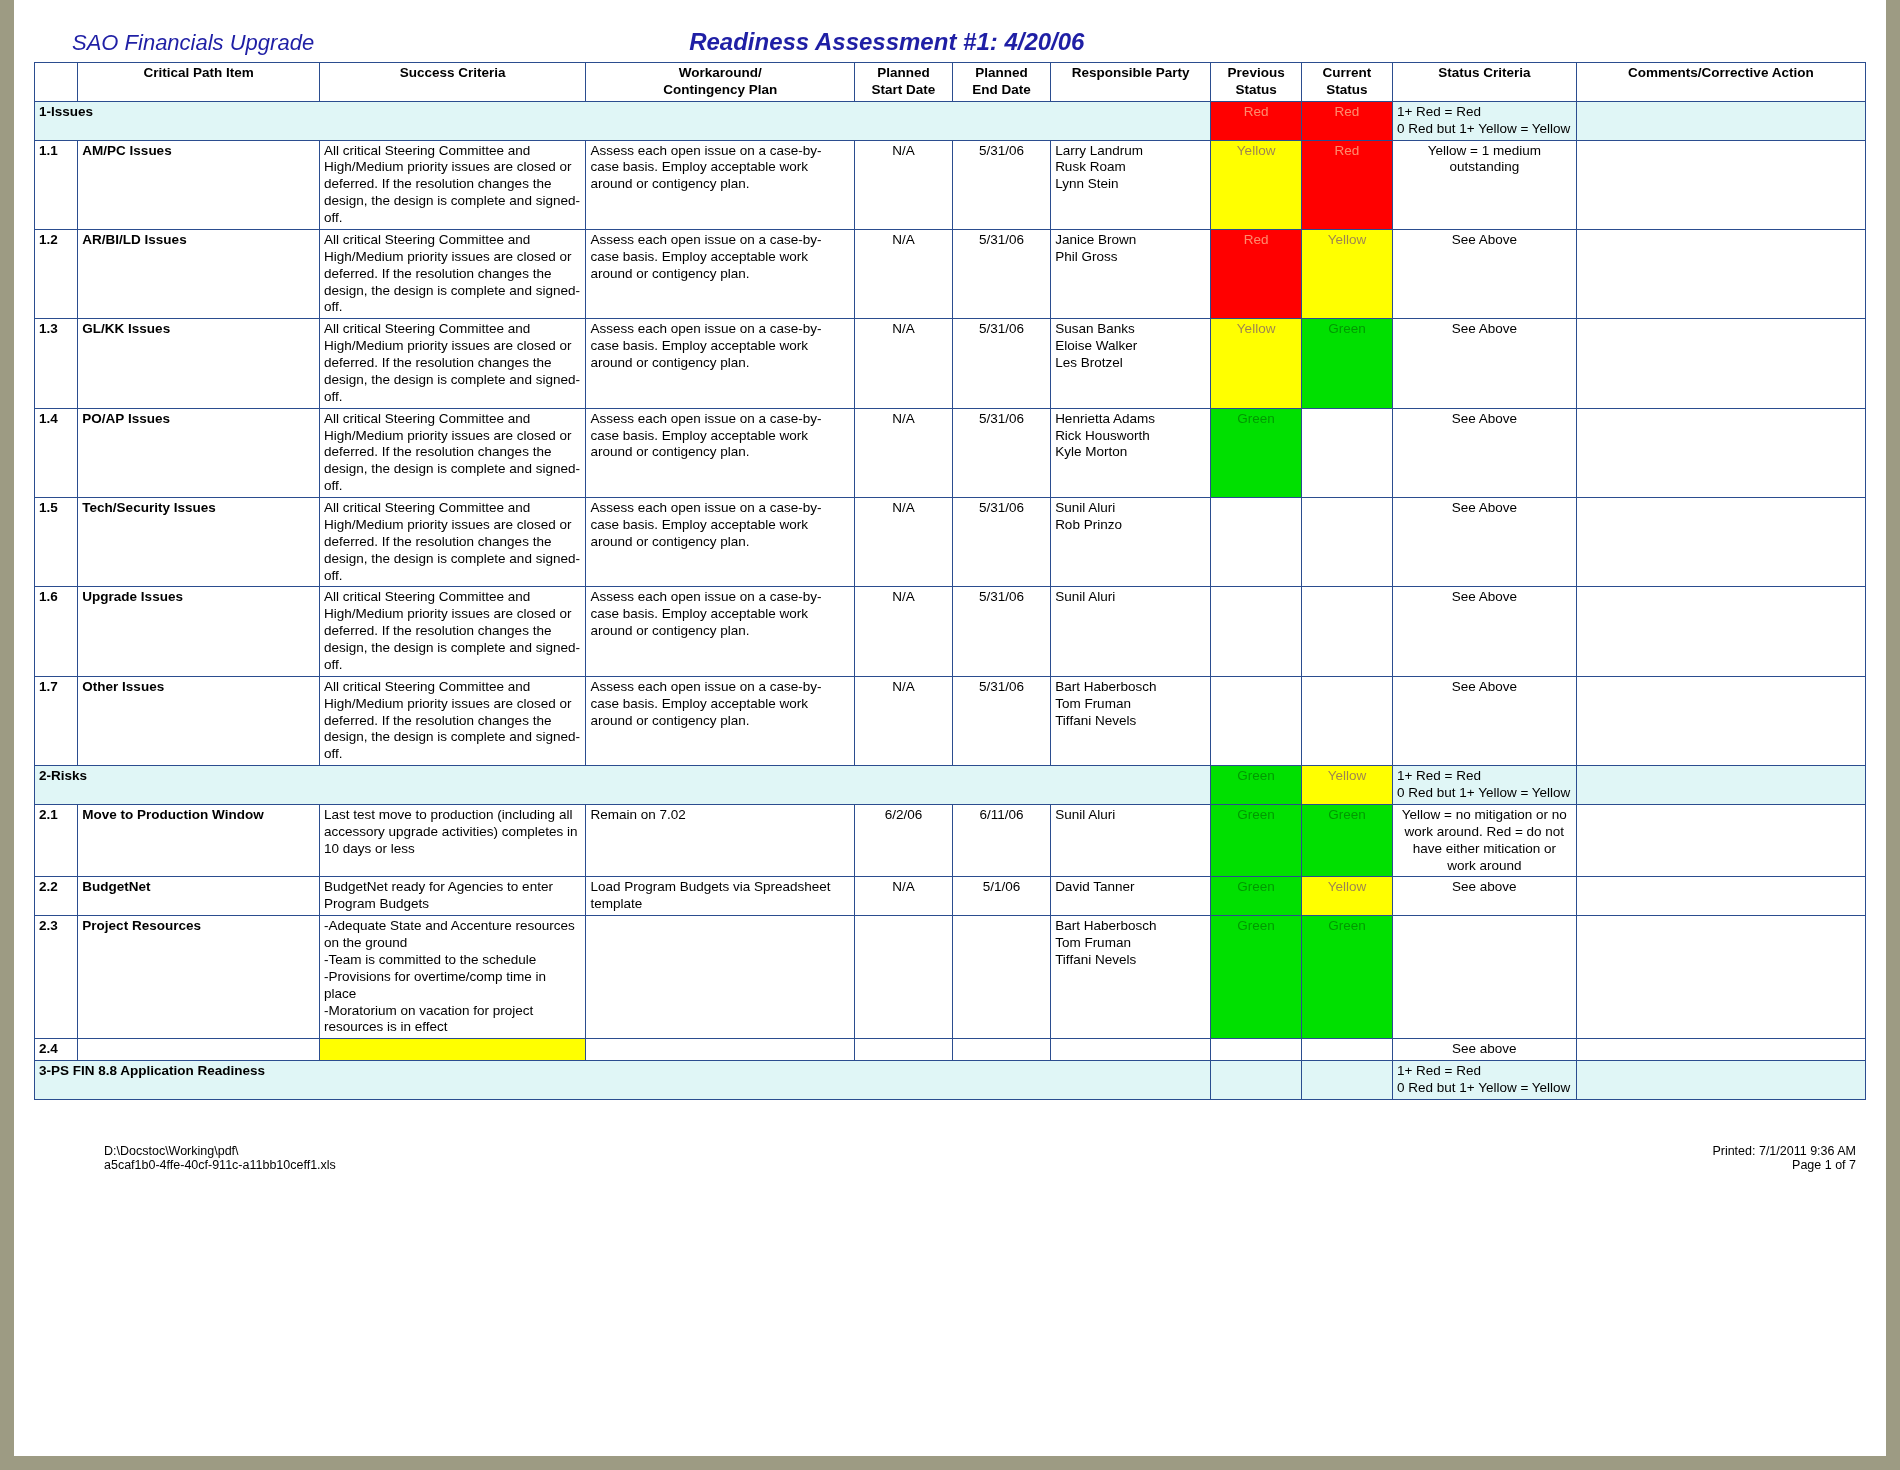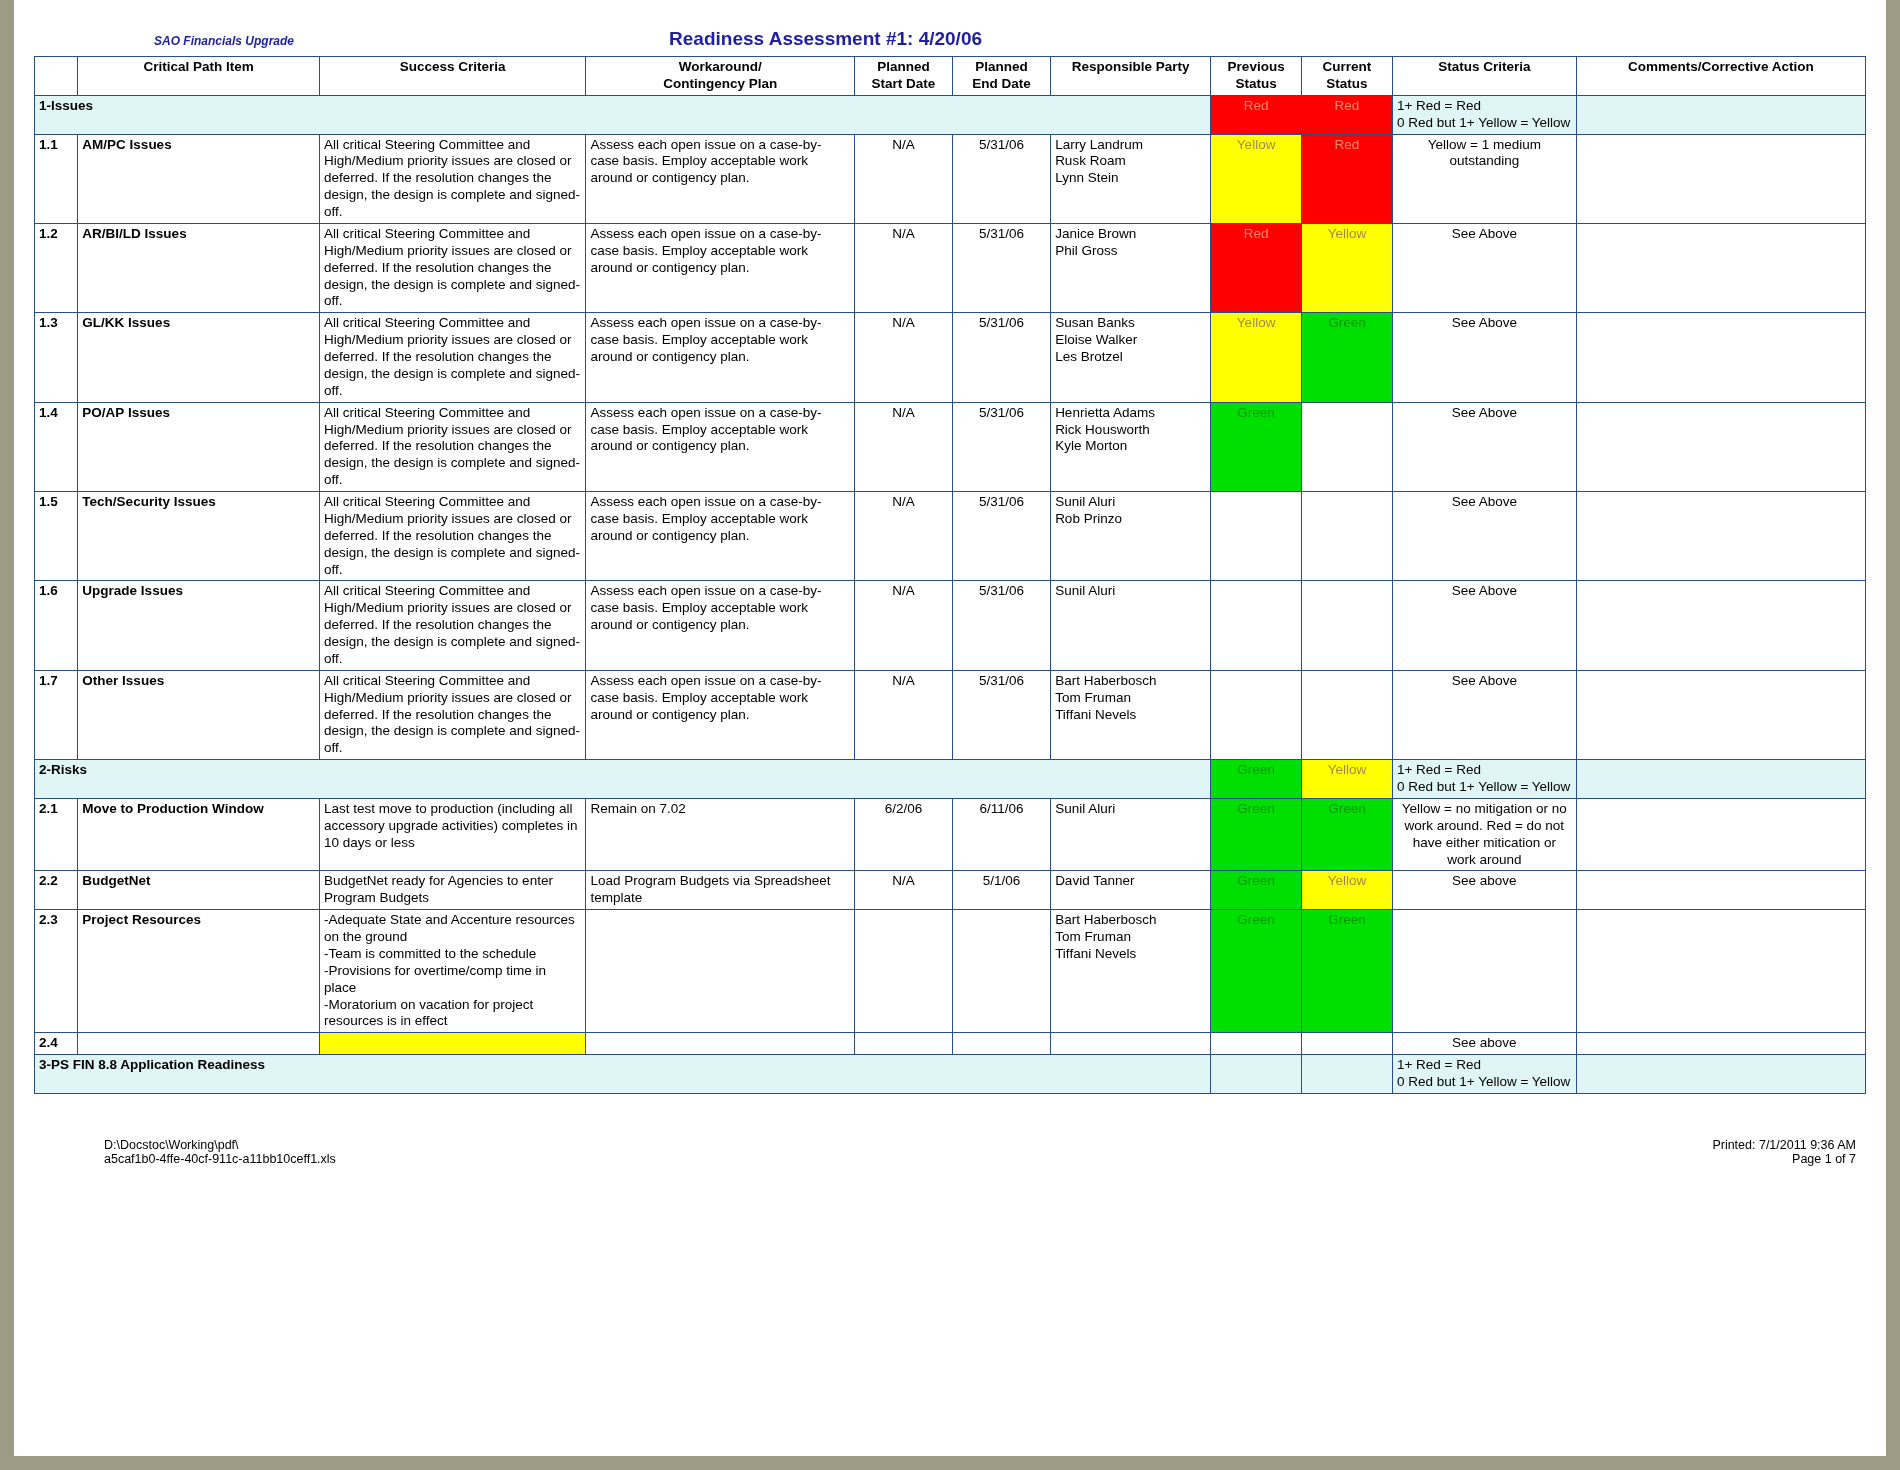--- a/index.html
+++ b/index.html
@@ -21,30 +21,31 @@
   }
   .page {
     padding: 20px 20px 40px 20px;
   }
   .header-row {
     display: flex;
     align-items: baseline;
     margin: 8px 0 6px 0;
   }
   .project-title {
+    font-weight: normal;
+    font-style: italic;
+    color: #1f1fa5;
+    font-size: 22px;
+    margin-left: 38px;
+  }
+  .doc-title {
     font-weight: bold;
     font-style: italic;
     color: #1f1fa5;
-    font-size: 12px;
-    margin-left: 120px;
-  }
-  .doc-title {
-    font-weight: bold;
-    color: #1f1fa5;
-    font-size: 19px;
+    font-size: 24px;
     margin-left: 375px;
   }
   table.grid {
     border-collapse: collapse;
     width: 100%;
     table-layout: fixed;
     border: 1px solid #2b4d8f;
   }
   table.grid th, table.grid td {
     border: 1px solid #2b4d8f;

